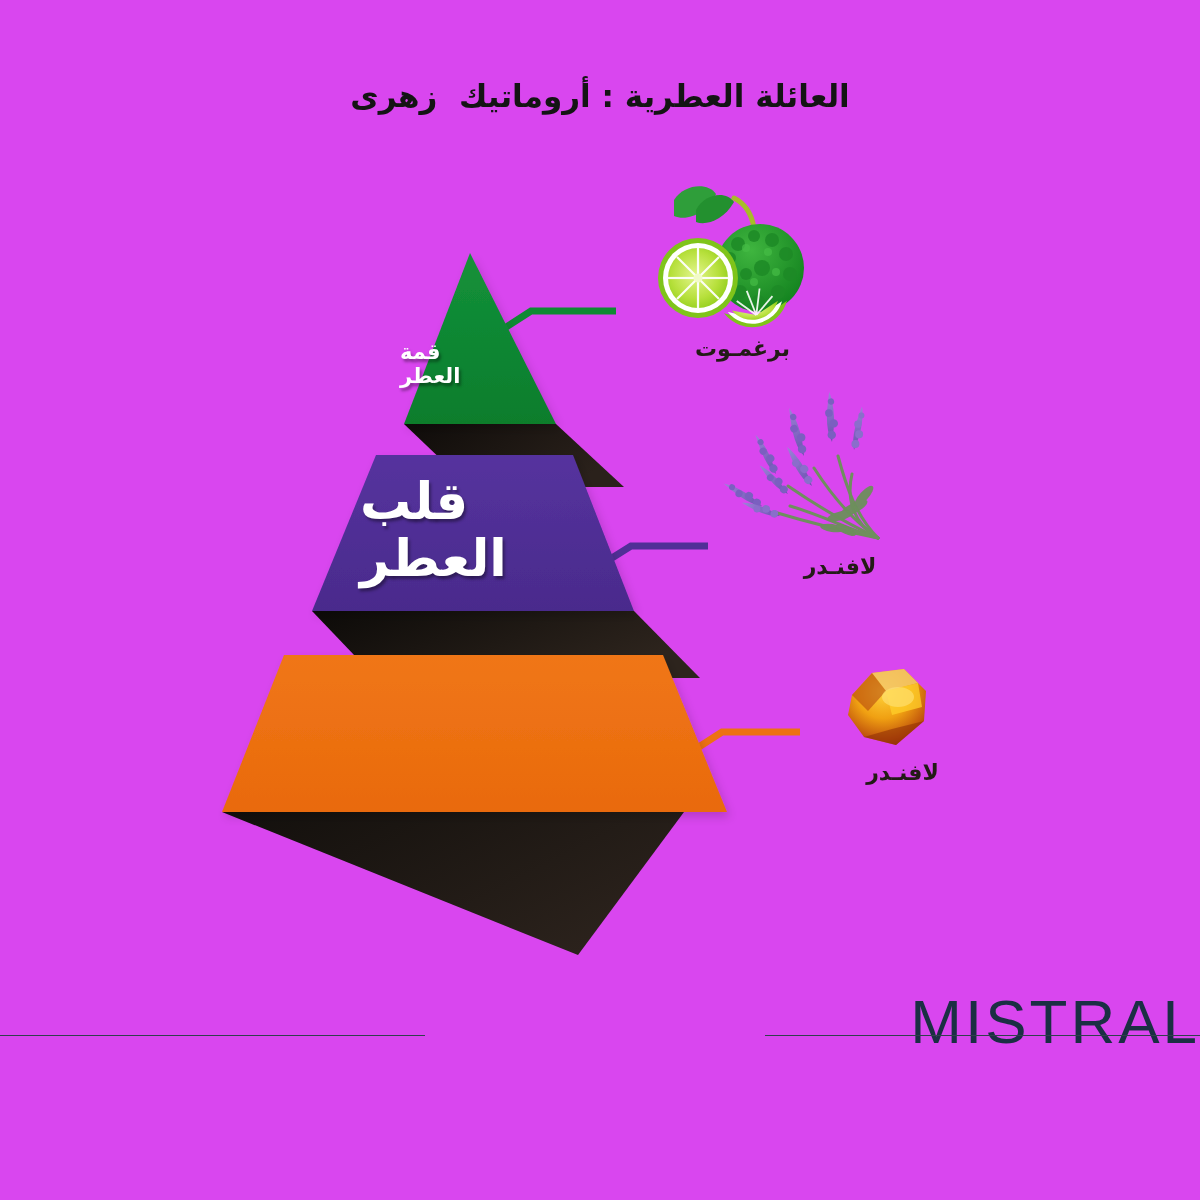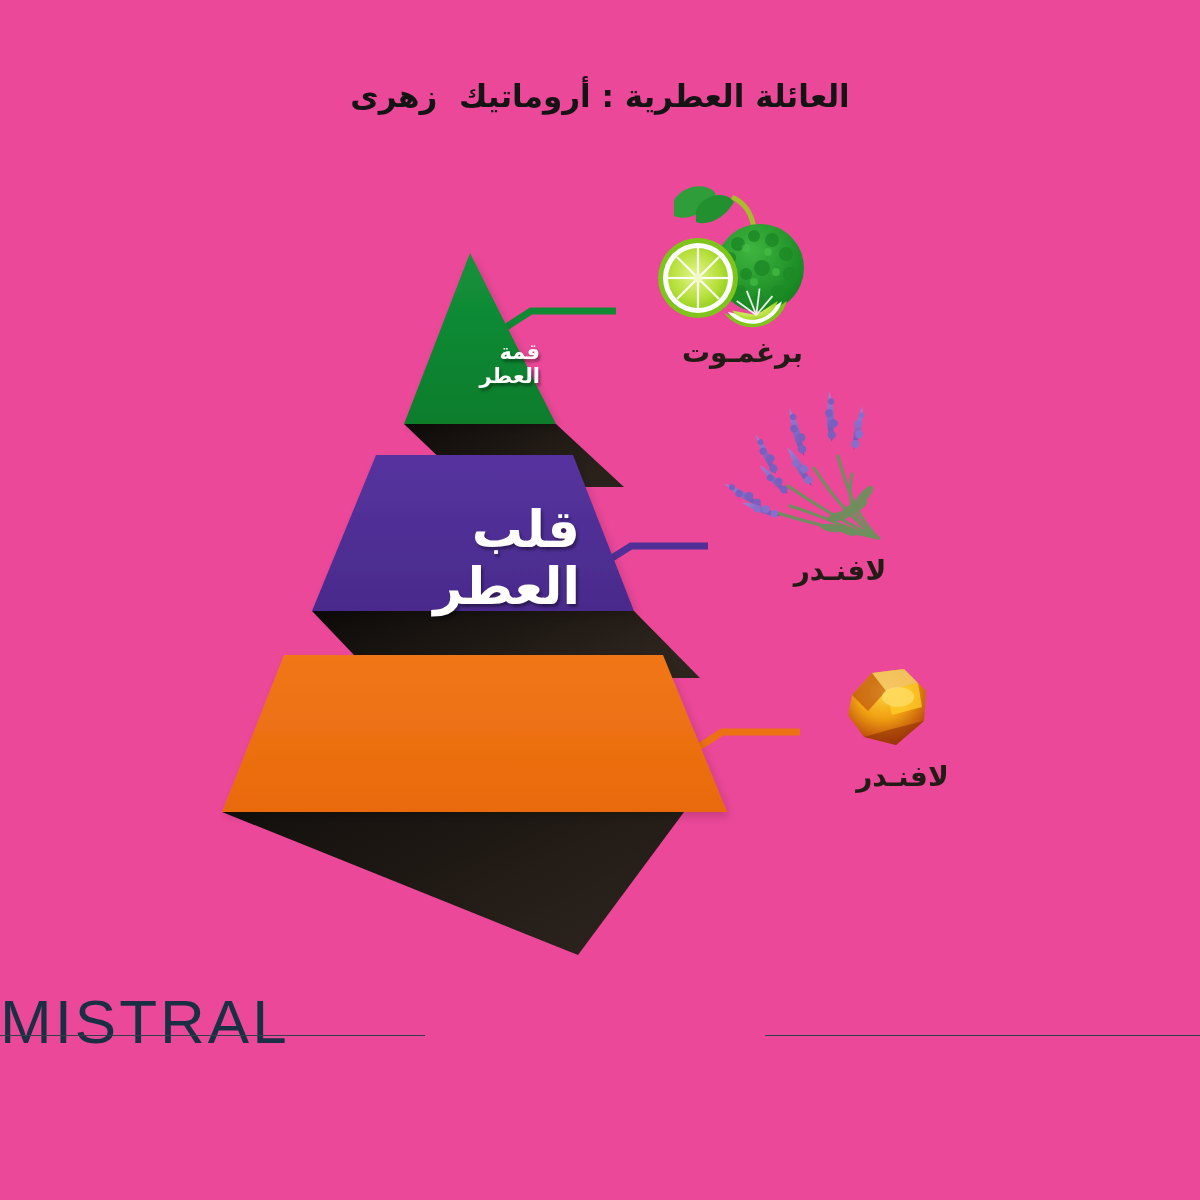--- a/index.html
+++ b/index.html
@@ -12,21 +12,21 @@
     width: 1200px;
     height: 1200px;
     font-family: "DejaVu Sans", "Liberation Sans", sans-serif;
     overflow: hidden;
   }
 
   #stage {
     position: relative;
     width: 1200px;
     height: 1200px;
-    background: #ec4899;
+    background: #d946ef;
   }
 
   
   #title {
     position: absolute;
     left: 0;
     top: 78px;
     width: 1200px;
     text-align: center;
     font-size: 31px;
@@ -43,72 +43,71 @@
     position: absolute;
     left: 0;
     top: 0;
     width: 1200px;
     height: 1200px;
   }
 
   
   .tier-label {
     position: absolute;
-    text-align: right;
+    text-align: left;
     color: #ffffff;
     direction: rtl;
     font-weight: 700;
     line-height: 1.12;
     text-shadow: 2px 3px 3px rgba(0,0,0,0.38);
     pointer-events: none;
     white-space: pre-line;
     font-family: "DejaVu Sans", "Liberation Sans", sans-serif;
   }
   #label-top {
     left: 400px;
     top: 341px;
     width: 140px;
     font-size: 21px;
   }
   #label-heart {
     left: 360px;
     top: 473px;
     width: 220px;
     font-size: 51px;
-    margin-top: 28px;
   }
   #label-base {
     left: 250px;
     top: 704px;
     width: 420px;
     font-size: 45px;
   }
 
   
   .note-caption {
     position: absolute;
     text-align: center;
     color: #231b16;
     direction: rtl;
-    font-size: 28px;
+    font-size: 22px;
     font-weight: 600;
     white-space: pre;
     font-family: "DejaVu Sans", "Liberation Sans", sans-serif;
   }
   #caption-bergamot { left: 640px; top: 336px; width: 205px; }
   #caption-lavender { left: 760px; top: 554px; width: 160px; }
   #caption-amber    { left: 825px; top: 760px; width: 155px; }
 
   
   #brand {
     position: absolute;
     left: 0;
     top: 986px;
     width: 1200px;
-    text-align: left;
+    text-align: right;
     font-size: 62px;
     font-weight: 400;
     letter-spacing: 3px;
     color: #1b2f44;
     direction: ltr;
     font-family: "Liberation Sans", "DejaVu Sans", sans-serif;
   }
   .rule {
     position: absolute;
     top: 1035px;

